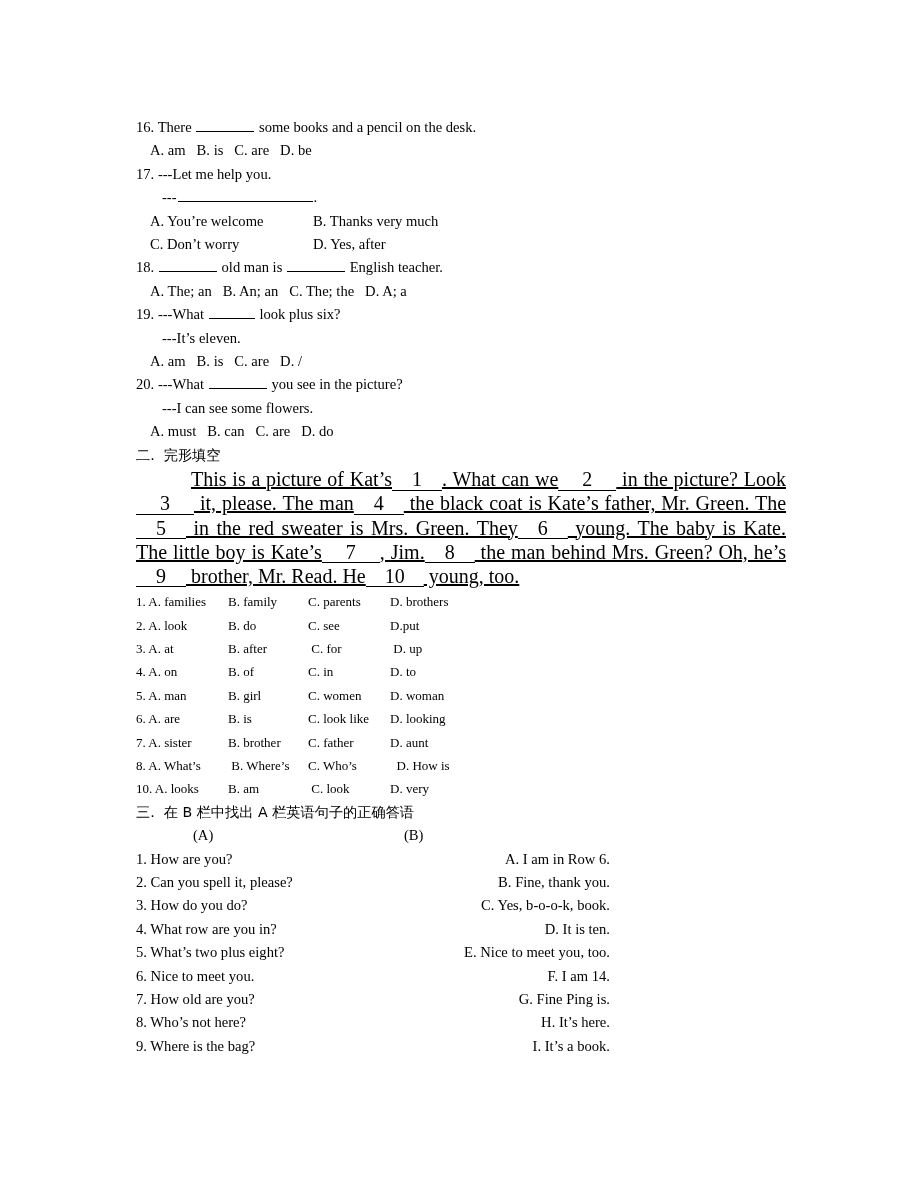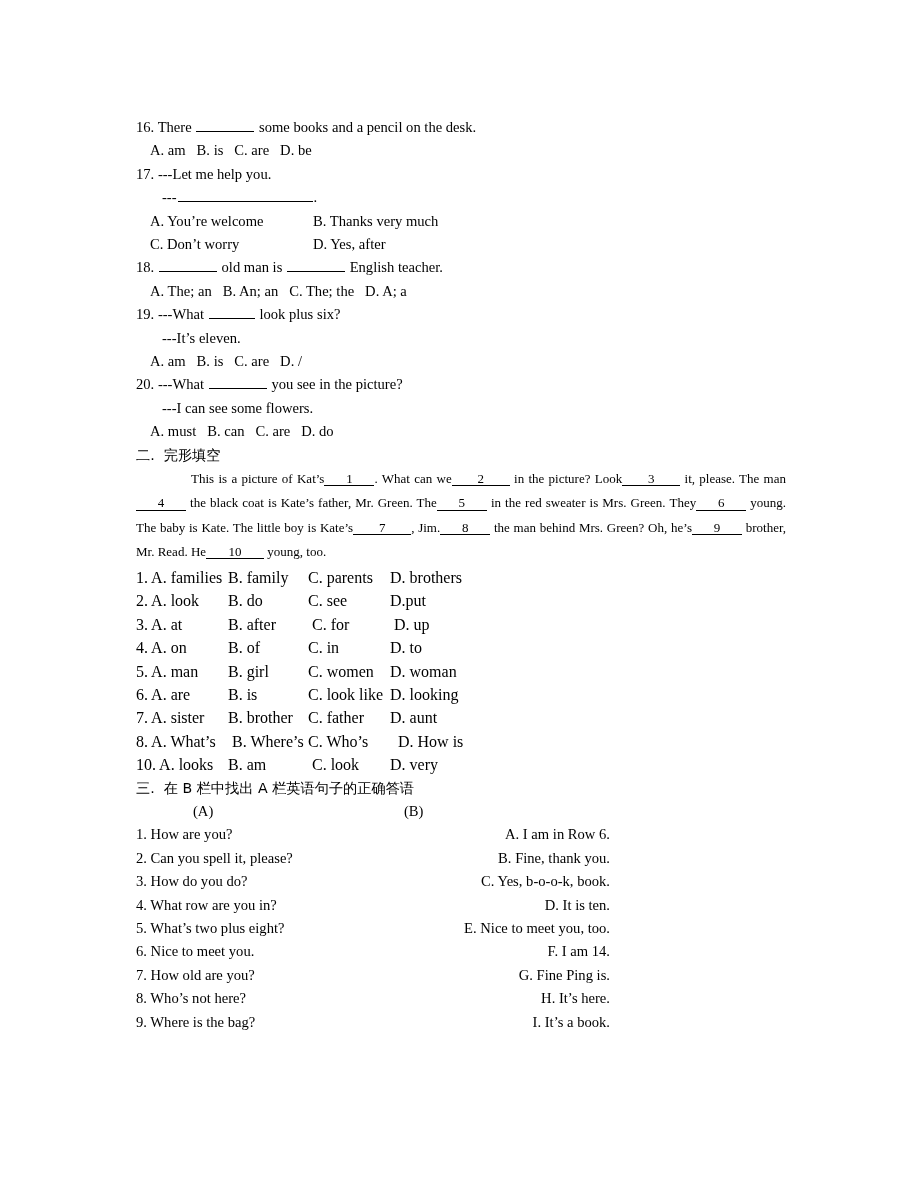--- a/index.html
+++ b/index.html
@@ -58,43 +58,44 @@
   
   .cjk-heading {
     font-family: "DejaVu Sans", "Liberation Sans", sans-serif;
     font-size: 14.2px;
     line-height: 23.4px;
     white-space: pre;
   }
 
   
   .passage {
-    font-size: 13px;
+    font-size: 20px;
     line-height: 24.2px;
     text-align: justify;
     text-justify: inter-word;
     width: 650px;
+    text-decoration: underline;
   }
   .passage .first-indent { display: inline-block; width: 55px; }
   .numblank {
     display: inline-block;
     border-bottom: 1px solid #000;
     text-align: center;
     line-height: 1.02em;
   }
   .nb-sm { width: 50px; }
   .nb-md { width: 58px; }
 
   
   .cloze-opts {
     margin-top: 2px;
     border-collapse: collapse;
   }
   .cloze-opts td {
-    font-size: 16px;
+    font-size: 13px;
     line-height: 23.4px;
     padding: 0;
     white-space: pre;
     vertical-align: top;
   }
   .co-num  { width: 92px; }
   .co-b    { width: 80px; }
   .co-c    { width: 82px; }
   .co-d    { width: 100px; }
 

